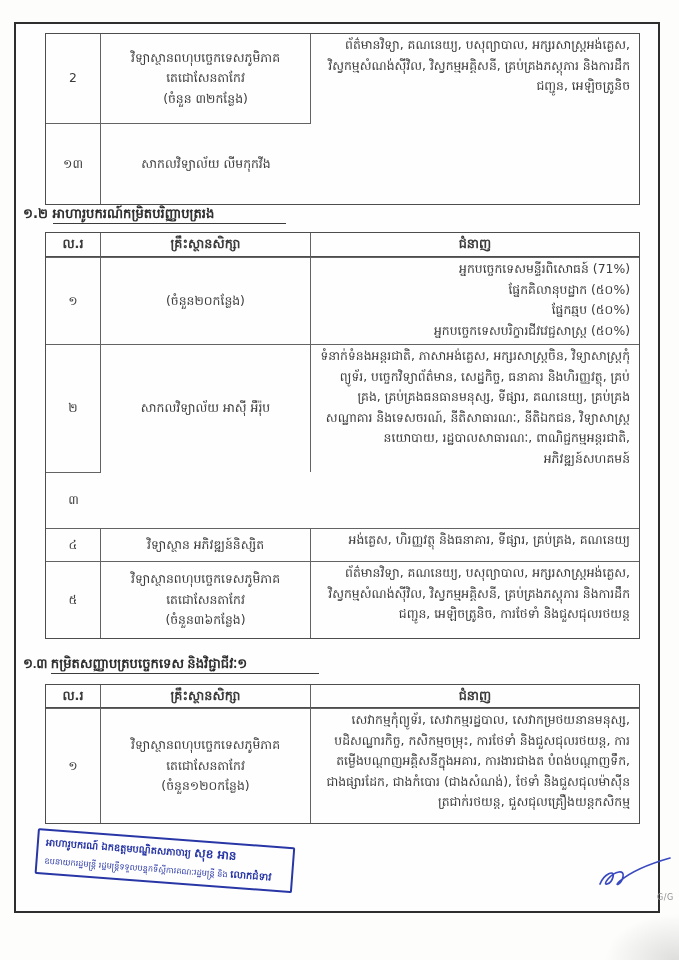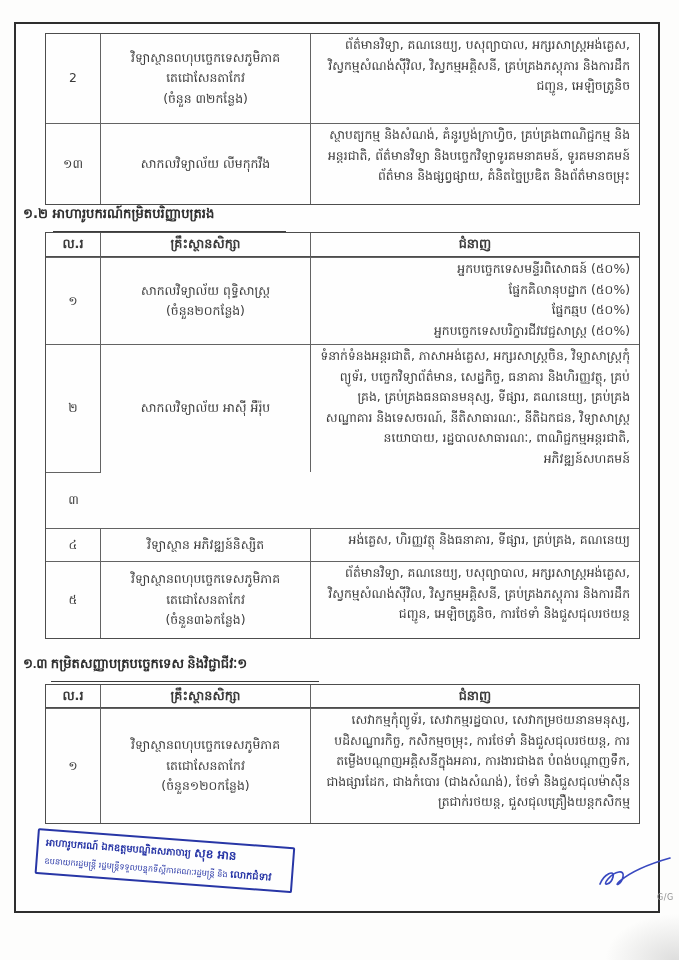--- a/index.html
+++ b/index.html
@@ -48,21 +48,21 @@
   .h33 { min-height: 33px; }  .h77 { min-height: 77px; }
   .h23 { min-height: 23px; }  .h115 { min-height: 115px; }
   
   .sec-heading {
     position: absolute; left: 23px;
     font-weight: bold; font-size: 13.2px; color: #2f2f2f;
     white-space: nowrap;
   }
   #heading-12 { top: 205px; }
   #heading-13 { top: 655px; font-family: Liberation Serif, serif; }
-  .underlined { border-bottom: 1.6px solid #3c3c3c; padding-right: 72px; padding-bottom: 10px; }
+  .underlined { border-bottom: 1.6px solid #3c3c3c; padding-right: 72px; padding-bottom: 2px; }
   
   .stamp {
     position: absolute; left: 38px; top: 828px; width: 258px;
     transform: rotate(4.3deg); transform-origin: 0 0;
     border: 2.6px solid #2836a6; border-radius: 2px;
     padding: 3px 7px 4px; color: #2836a6;
   }
   .stamp-line1 { font-size: 9.8px; font-weight: bold; white-space: nowrap; }
   .stamp-name1 { font-size: 12px; font-weight: bold; }
   .stamp-line2 { font-size: 8.2px; white-space: nowrap; margin-top: 2px; }
@@ -91,43 +91,41 @@
       <div>តេជោសែនតាកែវ</div>
       <div>(ចំនួន ៣២កន្លែង)</div>
     </div>
     <div class="cell-maj">ព័ត៌មានវិទ្យា, គណនេយ្យ, បសុព្យាបាល, អក្សរសាស្ត្រអង់គ្លេស, វិស្វកម្មសំណង់ស៊ីវិល, វិស្វកម្មអគ្គិសនី, គ្រប់គ្រងភស្តុភារ និងការដឹកជញ្ជូន, អេឡិចត្រូនិច</div>
   </div>
   <div class="tr h81">
     <div class="cell-no">១៣</div>
     <div class="cell-inst">
       <div>សាកលវិទ្យាល័យ លីមកុកវីង</div>
     </div>
-    <div class="cell-maj">ស្ថាបត្យកម្ម និងសំណង់, គំនូរប្លង់ក្រាហ្វិច, គ្រប់គ្រងពាណិជ្ជកម្ម និងអន្តរជាតិ, ព័ត៌មានវិទ្យា និងបច្ចេកវិទ្យាទូរគមនាគមន៍, ទូរគមនាគមន៍ព័ត៌មាន និងផ្សព្វផ្សាយ, គំនិតច្នៃប្រឌិត និងព័ត៌មានចម្រុះ</div>
   </div>
 </div>
 
 <div class="sec-heading" id="heading-12">
   <span>១.២</span>
   <span class="underlined">អាហារូបករណ៍កម្រិតបរិញ្ញាបត្ររង</span>
 </div>
 
 <div class="tbl" id="tbl-12">
   <div class="tr hdr-row h24">
     <div class="th">ល.រ</div>
     <div class="th">គ្រឹះស្ថានសិក្សា</div>
     <div class="th">ជំនាញ</div>
   </div>
   <div class="tr h84">
     <div class="cell-no">១</div>
     <div class="cell-inst">
-      <div>សាកលវិទ្យាល័យ ពុទ្ធិសាស្ត្រ</div>
       <div>(ចំនួន២០កន្លែង)</div>
     </div>
     <div class="cell-maj">
-      <div>អ្នកបច្ចេកទេសមន្ទីរពិសោធន៍ (៥០%)</div>
+      <div>អ្នកបច្ចេកទេសមន្ទីរពិសោធន៍ (71%)</div>
       <div>ផ្នែកគិលានុបដ្ឋាក (៥០%)</div>
       <div>ផ្នែកឆ្មប (៥០%)</div>
       <div>អ្នកបច្ចេកទេសបរិក្ខារជីវវេជ្ជសាស្ត្រ (៥០%)</div>
     </div>
   </div>
   <div class="tr h128">
     <div class="cell-no">២</div>
     <div class="cell-inst">
       <div>សាកលវិទ្យាល័យ អាស៊ី អឺរ៉ុប</div>
     </div>

